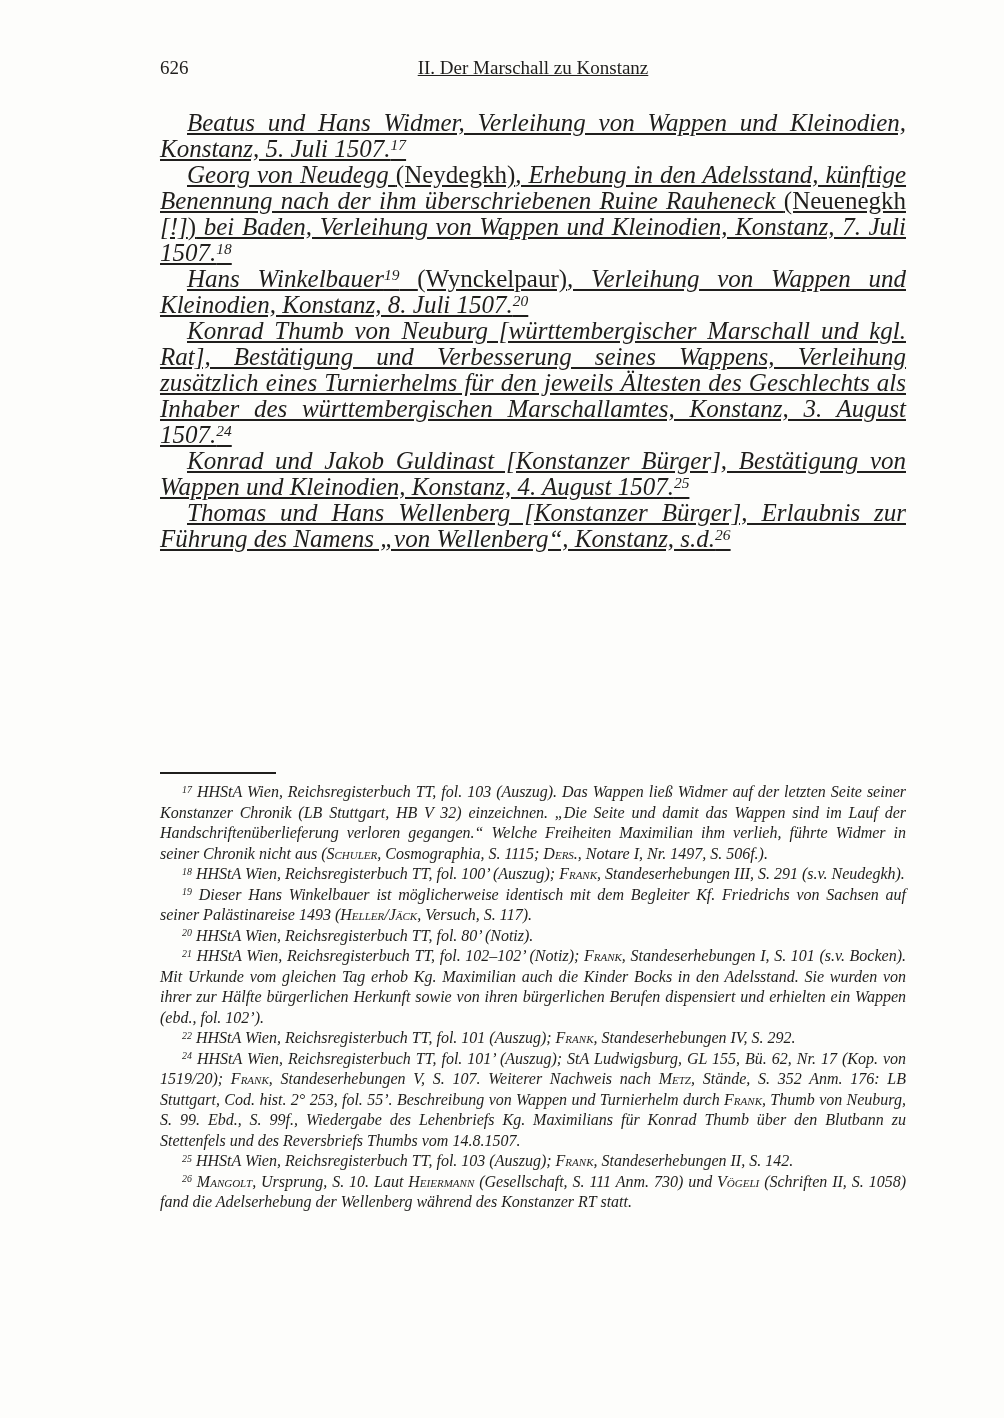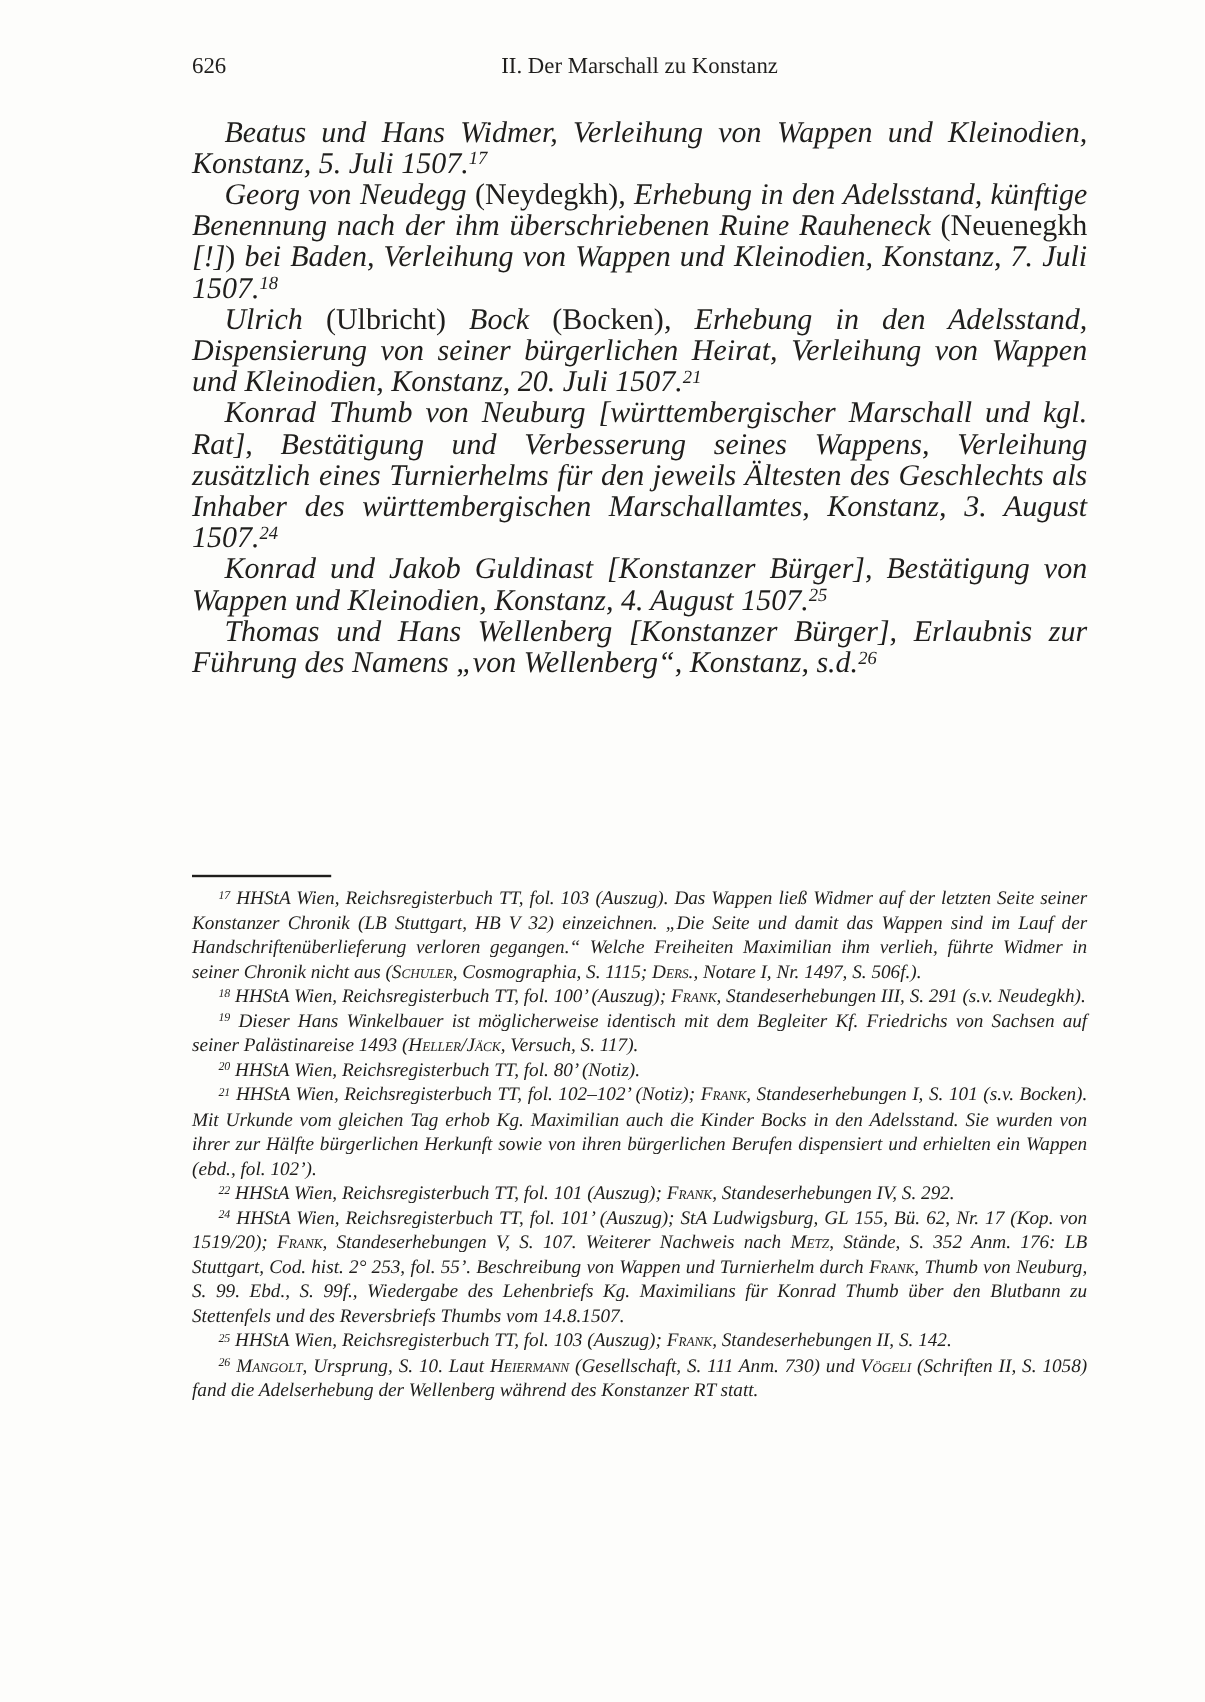--- a/index.html
+++ b/index.html
@@ -8,22 +8,23 @@
   }
   *{margin:0;padding:0;box-sizing:border-box;}
   html,body{background:#ffffff;}
   .page{
     position:relative;
     width:1004px;
     height:1418px;
     background:var(--paper);
     color:var(--ink);
     font-family:"Liberation Serif","DejaVu Serif",serif;
-    padding:44px 98px 0 160px;
+    padding:56px 98px 0 160px;
     overflow:hidden;
+    text-decoration:underline;
   }
   
   .page-header{
     position:relative;
     text-align:center;
     font-size:19px;
     line-height:24px;
     font-style:normal;
     margin-bottom:30px;
   }
@@ -37,21 +38,21 @@
     font-size:25px;
     line-height:26px;
     text-align:justify;
   }
   .body-text p.para{
     text-indent:27px;
   }
   
   .footnote-block{
     position:absolute;
-    top:729px;
+    top:772px;
     left:160px;
     right:98px;
   }
   .fn-rule{
     width:116px;
     border-top:2px solid var(--ink);
     margin-bottom:8px;
   }
   .footnotes{
     font-size:16px;
@@ -79,21 +80,21 @@
 <div class="page">
 
   <header class="page-header">
     <span class="page-num">626</span>
     <span class="running-title">II. Der Marschall zu Konstanz</span>
   </header>
 
   <main class="body-text">
       <p class="para"><span class="seg-i">Beatus und Hans Widmer, Verleihung von Wappen und Kleinodien, Konstanz, 5. Juli 1507.</span><span class="seg-sup">17</span></p>
       <p class="para"><span class="seg-i">Georg von Neudegg </span><span class="seg-r">(Neydegkh)</span><span class="seg-i">, Erhebung in den Adelsstand, künftige Benennung nach der ihm überschriebenen Ruine Rauheneck </span><span class="seg-r">(Neuenegkh </span><span class="seg-i">[!]</span><span class="seg-r">)</span><span class="seg-i"> bei Baden, Verleihung von Wappen und Kleinodien, Konstanz, 7. Juli 1507.</span><span class="seg-sup">18</span></p>
-      <p class="para"><span class="seg-i">Ulrich </span><span class="seg-r">(Ulbricht)</span><span class="seg-i"> Bock </span><span class="seg-r">(Bocken)</span><span class="seg-i">, Erhebung in den Adelsstand, Dispensierung von seiner bürgerlichen Heirat, Verleihung von Wappen und Kleinodien, Konstanz, 20. Juli 1507.</span><span class="seg-sup">21</span></p>
+      <p class="para"><span class="seg-i">Hans Winkelbauer</span><span class="seg-sup">19</span><span class="seg-i"> </span><span class="seg-r">(Wynckelpaur)</span><span class="seg-i">, Verleihung von Wappen und Kleinodien, Konstanz, 8. Juli 1507.</span><span class="seg-sup">20</span></p>
       <p class="para"><span class="seg-i">Konrad Thumb von Neuburg [württembergischer Marschall und kgl. Rat], Bestätigung und Verbesserung seines Wappens, Verleihung zusätzlich eines Turnierhelms für den jeweils Ältesten des Geschlechts als Inhaber des württembergischen Marschallamtes, Konstanz, 3. August 1507.</span><span class="seg-sup">24</span></p>
       <p class="para"><span class="seg-i">Konrad und Jakob Guldinast [Konstanzer Bürger], Bestätigung von Wappen und Kleinodien, Konstanz, 4. August 1507.</span><span class="seg-sup">25</span></p>
       <p class="para"><span class="seg-i">Thomas und Hans Wellenberg [Konstanzer Bürger], Erlaubnis zur Führung des Namens „von Wellenberg“, Konstanz, s.d.</span><span class="seg-sup">26</span></p>
     </main>
 
   <section class="footnote-block">
     <div class="fn-rule"></div>
     <div class="footnotes">
         <p class="footnote"><span class="seg-sup">17</span> <span class="seg-i">HHStA Wien, Reichsregisterbuch TT, fol. 103 (Auszug). Das Wappen ließ Widmer auf der letzten Seite seiner Konstanzer Chronik (LB Stuttgart, HB V 32) einzeichnen. „Die Seite und damit das Wappen sind im Lauf der Handschriftenüberlieferung verloren gegangen.“ Welche Freiheiten Maximilian ihm verlieh, führte Widmer in seiner Chronik nicht aus (</span><span class="seg-sc">Schuler</span><span class="seg-i">, Cosmographia, S. 1115; </span><span class="seg-sc">Ders.</span><span class="seg-i">, Notare I, Nr. 1497, S. 506f.).</span></p>
         <p class="footnote"><span class="seg-sup">18</span> <span class="seg-i">HHStA Wien, Reichsregisterbuch TT, fol. 100’ (Auszug); </span><span class="seg-sc">Frank</span><span class="seg-i">, Standeserhebungen III, S. 291 (s.v. Neudegkh).</span></p>

